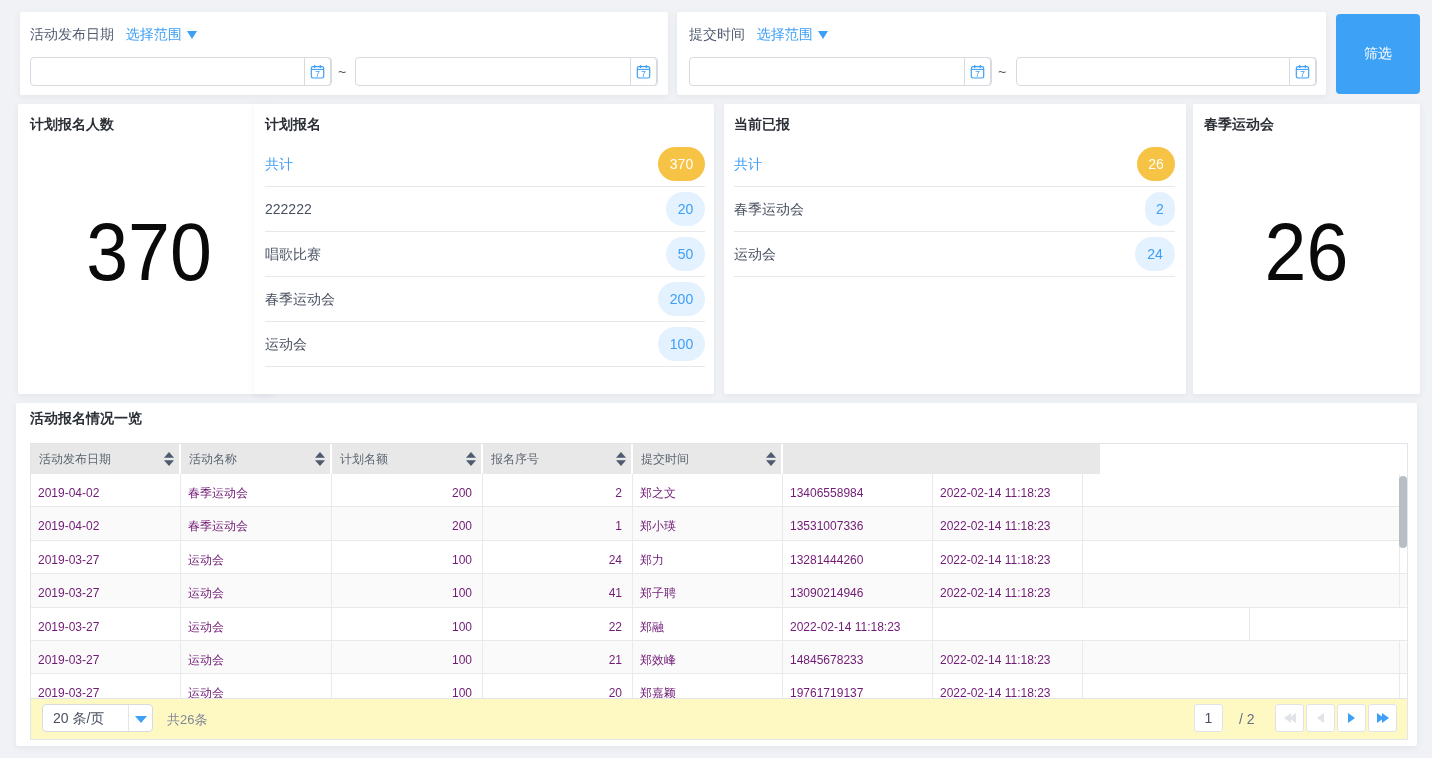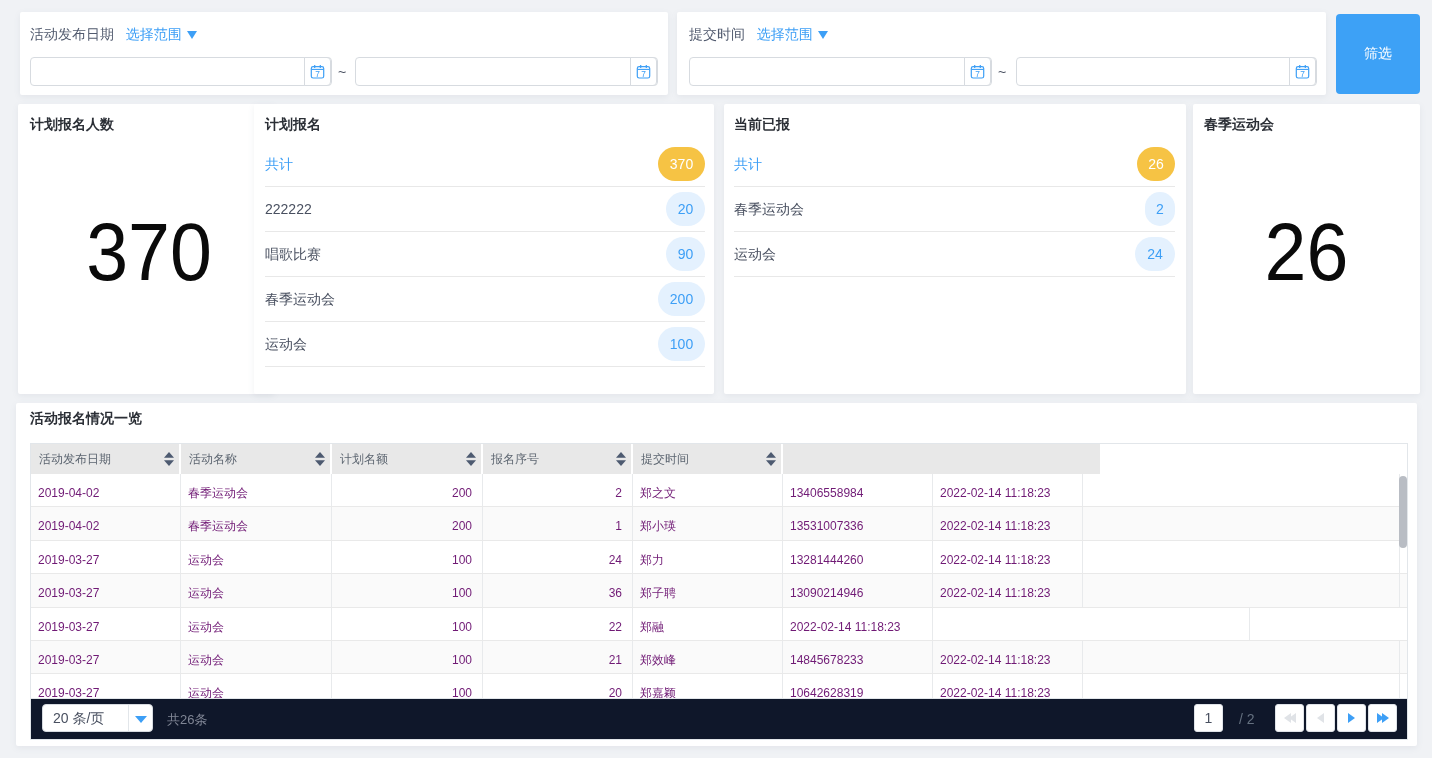--- a/index.html
+++ b/index.html
@@ -28,21 +28,21 @@
 .thead { position:absolute; left:0; top:0; height:30px; width:1369px; display:flex; }
 .th { background:#e8e8e8; height:30px; border-right:2px solid #fff; display:flex; align-items:center; font-size:12px; color:#5c6570; padding-left:8px; }
 .th:last-child { border-right:none; }
 .th .sorter { margin-left:auto; margin-right:5px; height:14px; }
 .tbody { position:absolute; left:0; top:30px; width:1376px; height:225px; overflow:hidden; }
 .tr { display:flex; height:33.4px; border-bottom:1px solid #e9e9e9; width:1377px; }
 .tr.odd { background:#fafafa; }
 .td { height:32.4px; border-right:1px solid #e8eaec; font-size:12px; color:#701a75; line-height:32px; padding:3px 10px 0 7px; overflow:hidden; white-space:nowrap; }
 .td.r { text-align:right; }
 .scrollthumb { position:absolute; right:0px; top:32px; width:8px; height:72px; background:#b9bdc4; border-radius:4px; }
-.pager { position:absolute; left:0; bottom:0; width:1376px; height:41px; border-top:1px solid #e2e6ea; background:#0f172a; }
+.pager { position:absolute; left:0; bottom:0; width:1376px; height:41px; border-top:1px solid #e2e6ea; background:#fef9c3; }
 .psel { position:absolute; left:11px; top:5px; width:111px; height:28px; border:1px solid #d7dbe0; border-radius:4px; background:#fff; font-size:14px; color:#495060; line-height:26px; padding-left:10px; }
 .psel .divl { position:absolute; right:23px; top:0; bottom:0; width:1px; background:#e2e6ea; }
 .psel .car { position:absolute; right:5px; top:11px; width:0; height:0; border-left:6px solid transparent; border-right:6px solid transparent; border-top:7px solid #3d9ff6; }
 .ptotal { position:absolute; left:136px; top:0; line-height:41px; font-size:13px; color:#808695; }
 .pnum { position:absolute; top:5px; width:29px; height:28px; border:1px solid #dfe3e8; border-radius:3px; background:#fff; text-align:center; line-height:26px; font-size:14px; color:#495060; }
 .pslash { position:absolute; top:0; line-height:41px; font-size:14px; color:#657180; }
 .pbtn { position:absolute; top:5px; width:29px; height:28px; border:1px solid #dfe3e8; border-radius:3px; background:#fff; display:flex; align-items:center; justify-content:center; }
 </style>
 </head>
 <body>
@@ -113,21 +113,21 @@
       <div class="crow">
           <span class="lbl blink">共计</span>
           <span class="badge yellow" style="width:47px;">370</span>
         </div>
       <div class="crow">
           <span class="lbl">222222</span>
           <span class="badge blue" style="width:39px;">20</span>
         </div>
       <div class="crow">
           <span class="lbl">唱歌比赛</span>
-          <span class="badge blue" style="width:39px;">90</span>
+          <span class="badge blue" style="width:39px;">50</span>
         </div>
       <div class="crow">
           <span class="lbl">春季运动会</span>
           <span class="badge blue" style="width:47px;">200</span>
         </div>
       <div class="crow">
           <span class="lbl">运动会</span>
           <span class="badge blue" style="width:47px;">100</span>
         </div>
     </div>
@@ -210,21 +210,21 @@
           <div class="td r" style="width:150px;">24</div>
           <div class="td" style="width:150px;">郑力</div>
           <div class="td" style="width:150px;">13281444260</div>
           <div class="td" style="width:150px;">2022-02-14 11:18:23</div>
           <div class="td" style="width:317px;"></div>
         </div>
       <div class="tr odd">
           <div class="td" style="width:150px;">2019-03-27</div>
           <div class="td" style="width:151px;">运动会</div>
           <div class="td r" style="width:151px;">100</div>
-          <div class="td r" style="width:150px;">36</div>
+          <div class="td r" style="width:150px;">41</div>
           <div class="td" style="width:150px;">郑子聘</div>
           <div class="td" style="width:150px;">13090214946</div>
           <div class="td" style="width:150px;">2022-02-14 11:18:23</div>
           <div class="td" style="width:317px;"></div>
         </div>
       <div class="tr">
           <div class="td" style="width:150px;">2019-03-27</div>
           <div class="td" style="width:151px;">运动会</div>
           <div class="td r" style="width:151px;">100</div>
           <div class="td r" style="width:150px;">22</div>
@@ -241,21 +241,21 @@
           <div class="td" style="width:150px;">14845678233</div>
           <div class="td" style="width:150px;">2022-02-14 11:18:23</div>
           <div class="td" style="width:317px;"></div>
         </div>
       <div class="tr">
           <div class="td" style="width:150px;">2019-03-27</div>
           <div class="td" style="width:151px;">运动会</div>
           <div class="td r" style="width:151px;">100</div>
           <div class="td r" style="width:150px;">20</div>
           <div class="td" style="width:150px;">郑嘉颖</div>
-          <div class="td" style="width:150px;">10642628319</div>
+          <div class="td" style="width:150px;">19761719137</div>
           <div class="td" style="width:150px;">2022-02-14 11:18:23</div>
           <div class="td" style="width:317px;"></div>
         </div>
     </div>
     <div class="scrollthumb"></div>
     <div class="pager">
       <div class="psel">20 条/页<span class="divl"></span><span class="car"></span></div>
       <div class="ptotal">共26条</div>
       <div class="pnum" style="left:1163px;">1</div>
       <div class="pslash" style="left:1208px;">/ 2</div>

